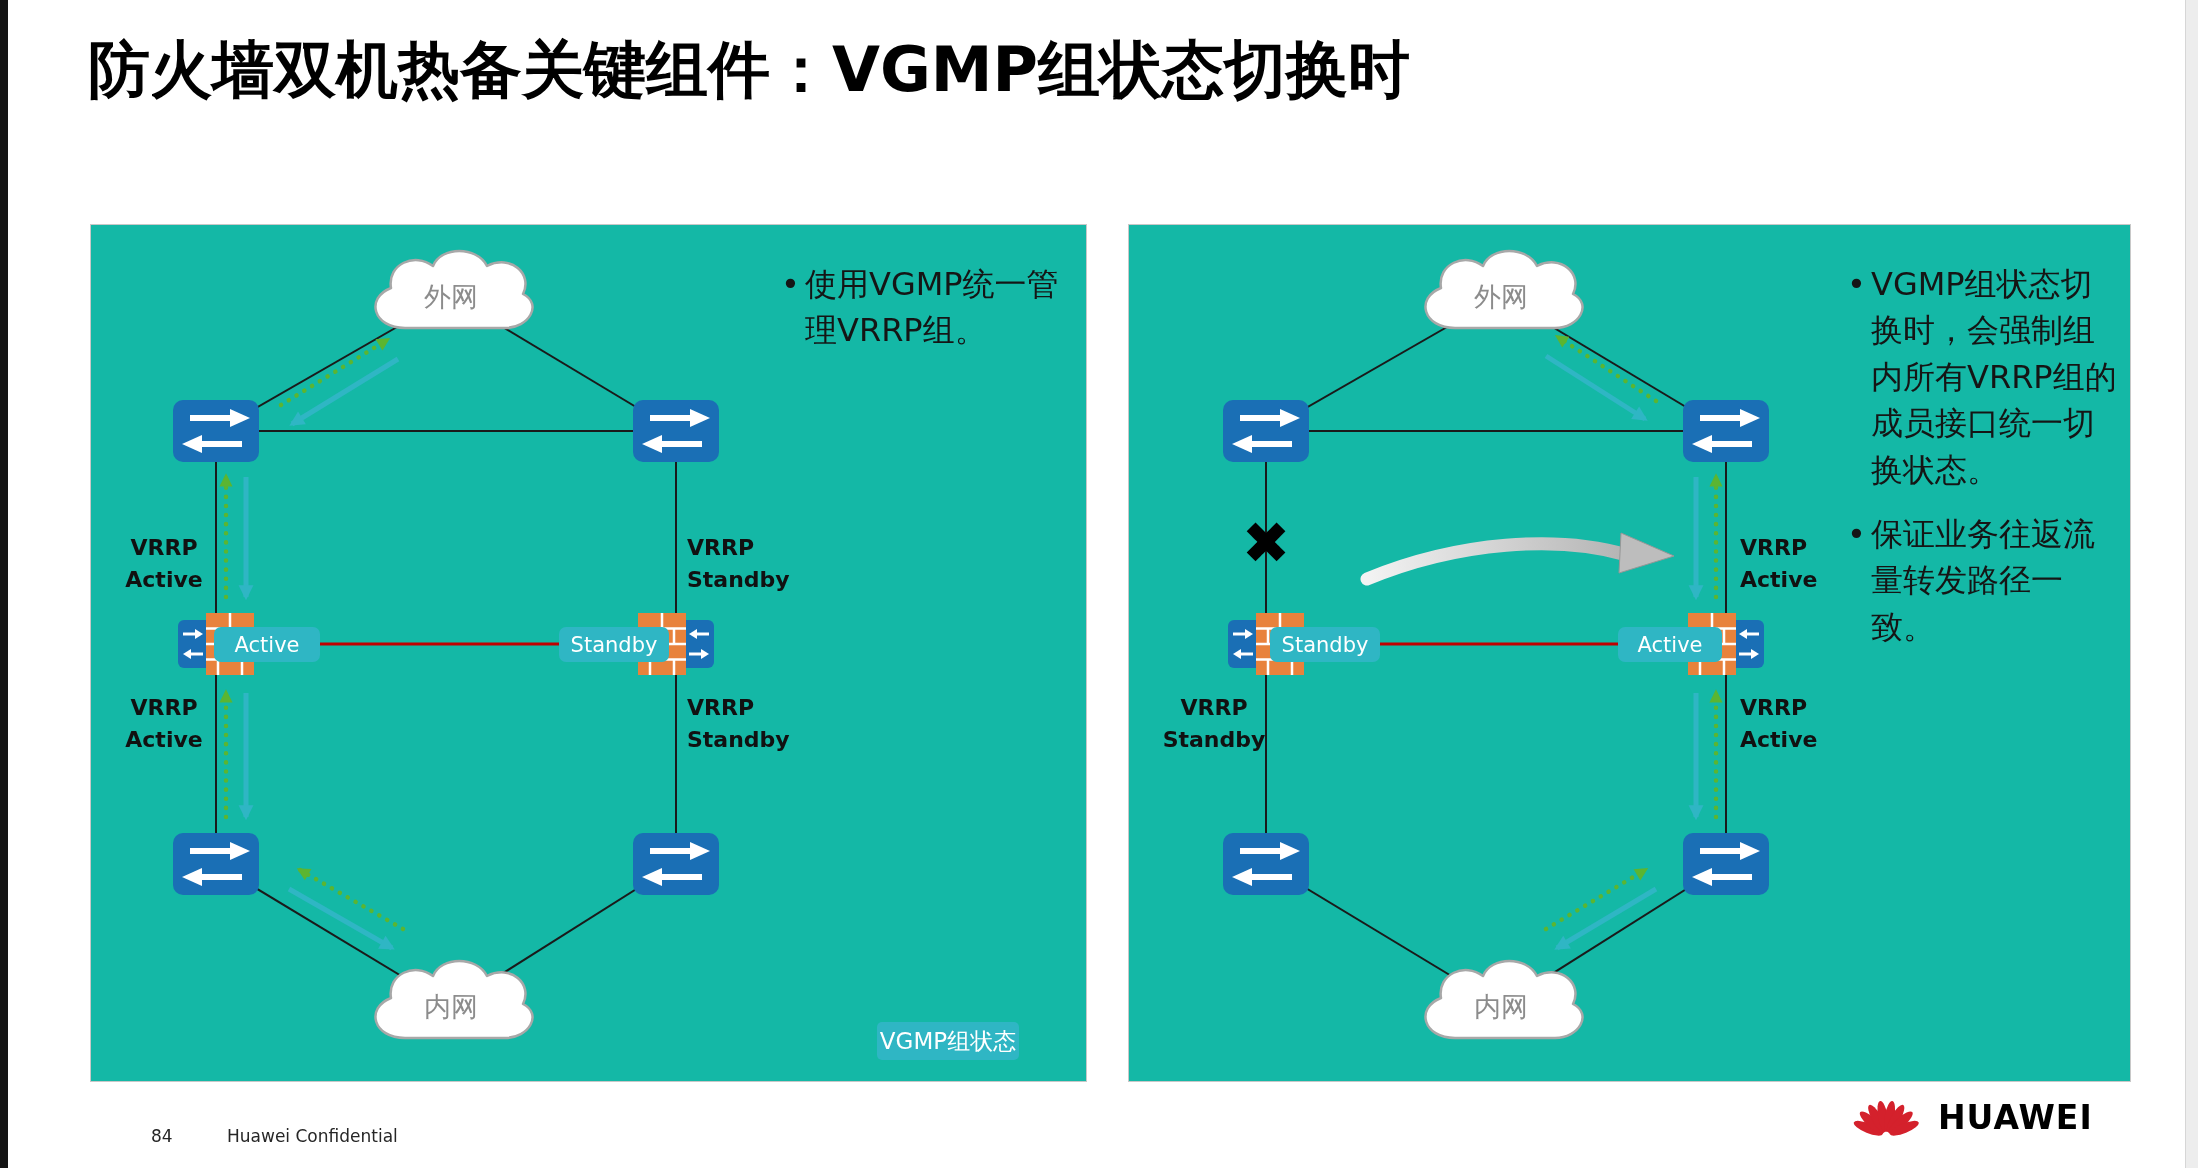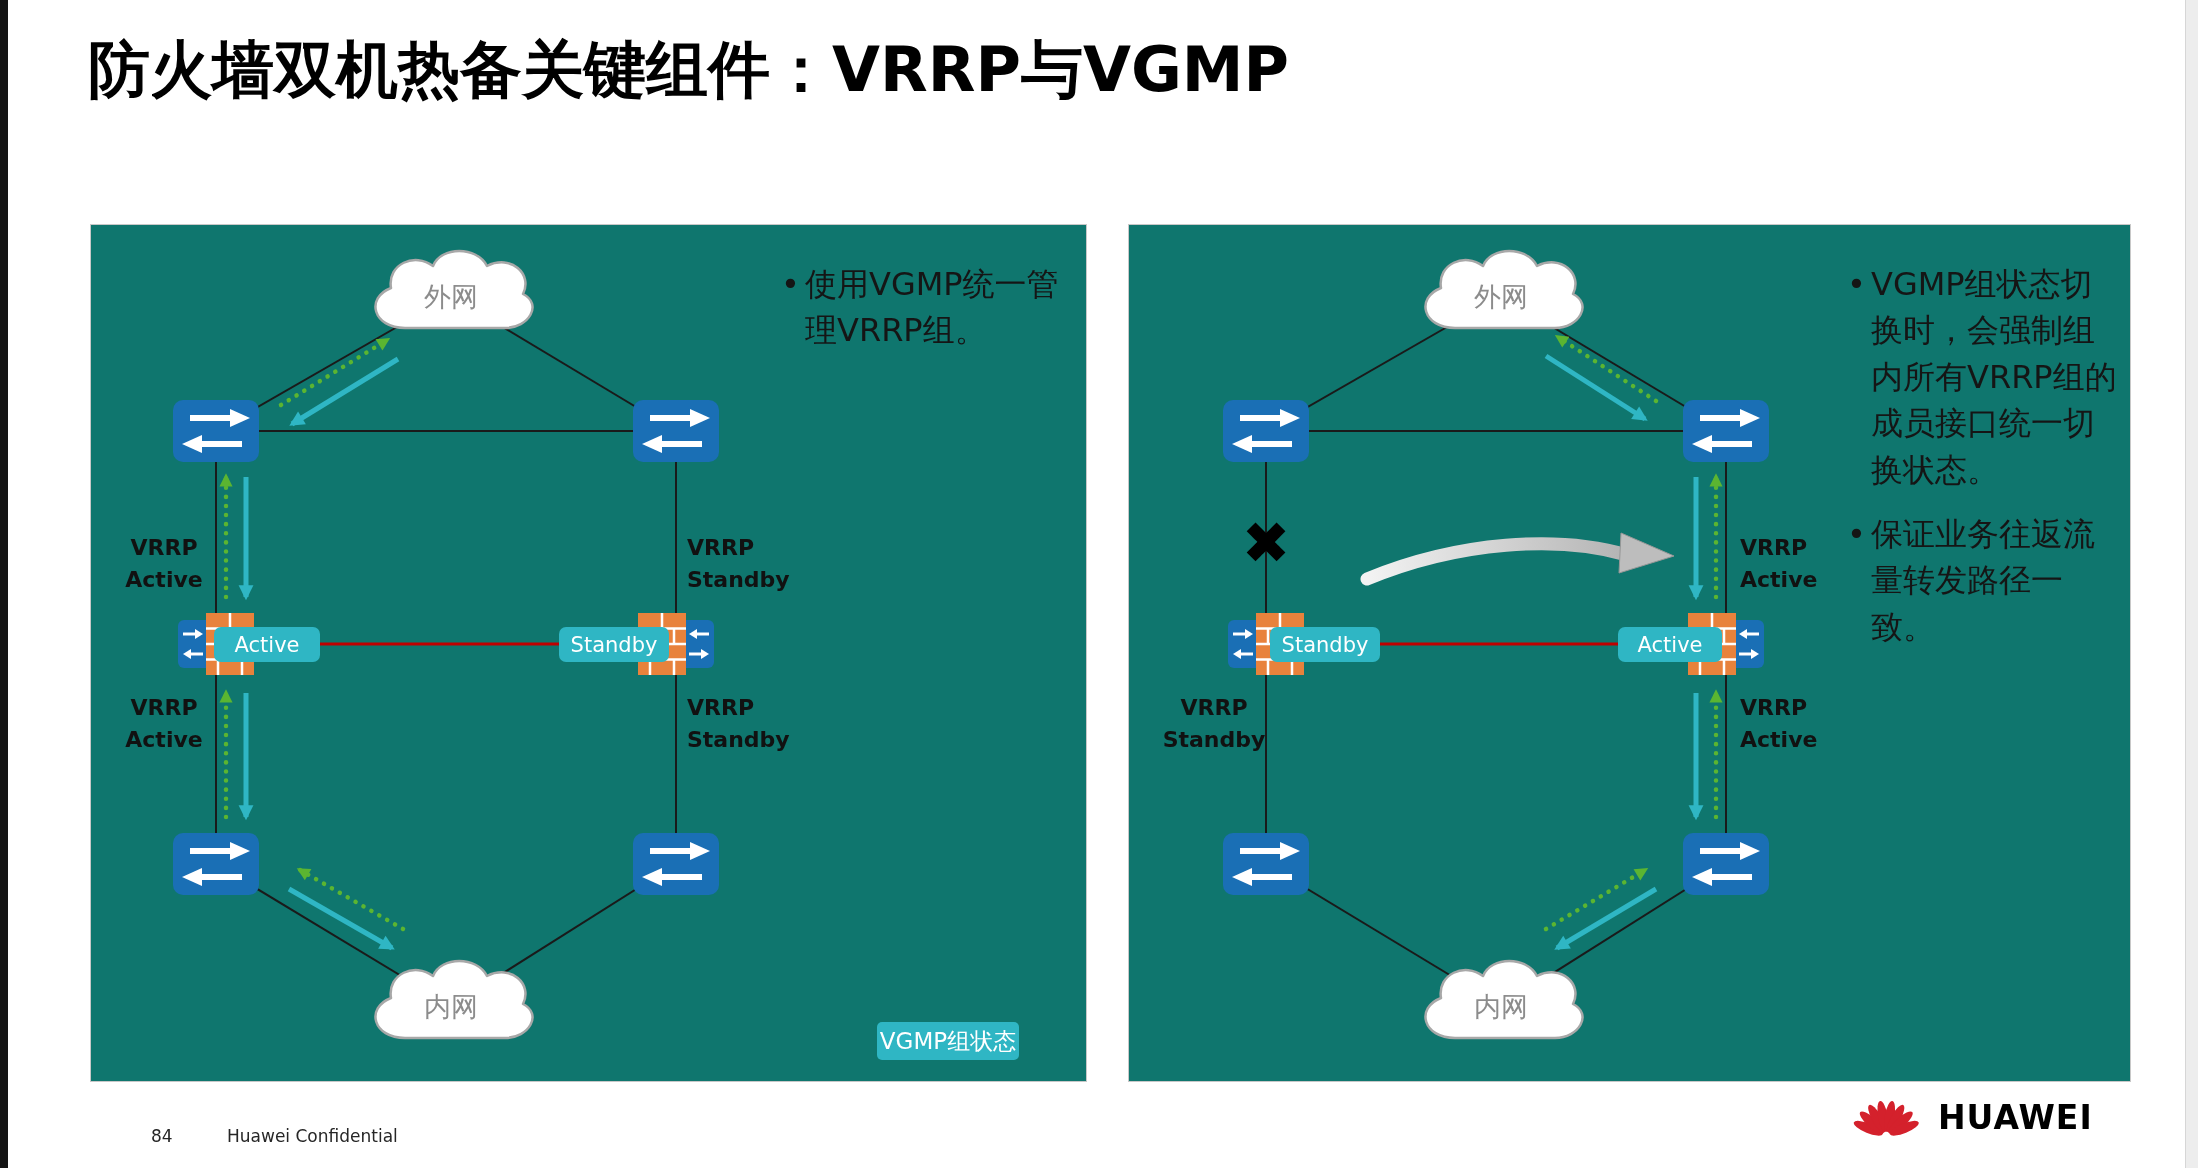--- a/index.html
+++ b/index.html
@@ -8,21 +8,21 @@
     font-family:"DejaVu Sans","Liberation Sans",sans-serif; color:#111;
   }
   .edge-left  { position:absolute; left:0; top:0; width:8px; height:1168px; background:#141414; }
   .edge-right { position:absolute; right:0; top:0; width:13px; height:1168px; background:#ededed; border-left:1px solid #d6d6d6; }
 
   .slide-title {
     position:absolute; left:88px; top:28px;
     font-size:62px; font-weight:700; color:#000; letter-spacing:0px; white-space:nowrap;
   }
 
-  .panel { position:absolute; top:224px; height:858px; background:#0f766e; border:1px solid #c8c8c8; }
+  .panel { position:absolute; top:224px; height:858px; background:#14b8a6; border:1px solid #c8c8c8; }
   .panel.left  { left:90px;  width:997px; }
   .panel.right { left:1128px; width:1003px; }
 
   .diagram { position:absolute; left:0; top:0; overflow:visible; }
   .diagram text { font-family:"DejaVu Sans","Liberation Sans",sans-serif; }
 
   .bullets { position:absolute; top:36px; font-size:32px; line-height:1.45; color:#151515; }
   .panel.left  .bullets { left:688px; width:292px; }
   .panel.right .bullets { left:716px; width:272px; }
   .bullets li { list-style:none; position:relative; padding-left:26px; margin-bottom:18px; }
@@ -40,21 +40,21 @@
 
   .logo { position:absolute; left:1852px; top:1098px; display:flex; align-items:center; gap:16px; }
   .logo .word { font-size:33px; font-weight:700; letter-spacing:1px; color:#000; }
 </style>
 </head>
 <body>
 
 <div class="edge-left"></div>
 <div class="edge-right"></div>
 
-<h1 class="slide-title">防火墙双机热备关键组件：VRRP与VGMP</h1>
+<h1 class="slide-title">防火墙双机热备关键组件：VGMP组状态切换时</h1>
 
 <div class="panel left">
 
   <svg class="diagram" width="690" height="856" viewBox="0 0 690 856">
     <defs>
       <marker id="ahTealL" viewBox="0 0 16 16" markerWidth="17" markerHeight="17" refX="12" refY="8" orient="auto" markerUnits="userSpaceOnUse">
           <path d="M1,1 L15,8 L1,15 Z" fill="#2FB6C4"></path>
         </marker>
       <marker id="ahGreenL" viewBox="0 0 16 16" markerWidth="15" markerHeight="15" refX="11" refY="8" orient="auto" markerUnits="userSpaceOnUse">
           <path d="M1,1 L15,8 L1,15 Z" fill="#5BB531"></path>

